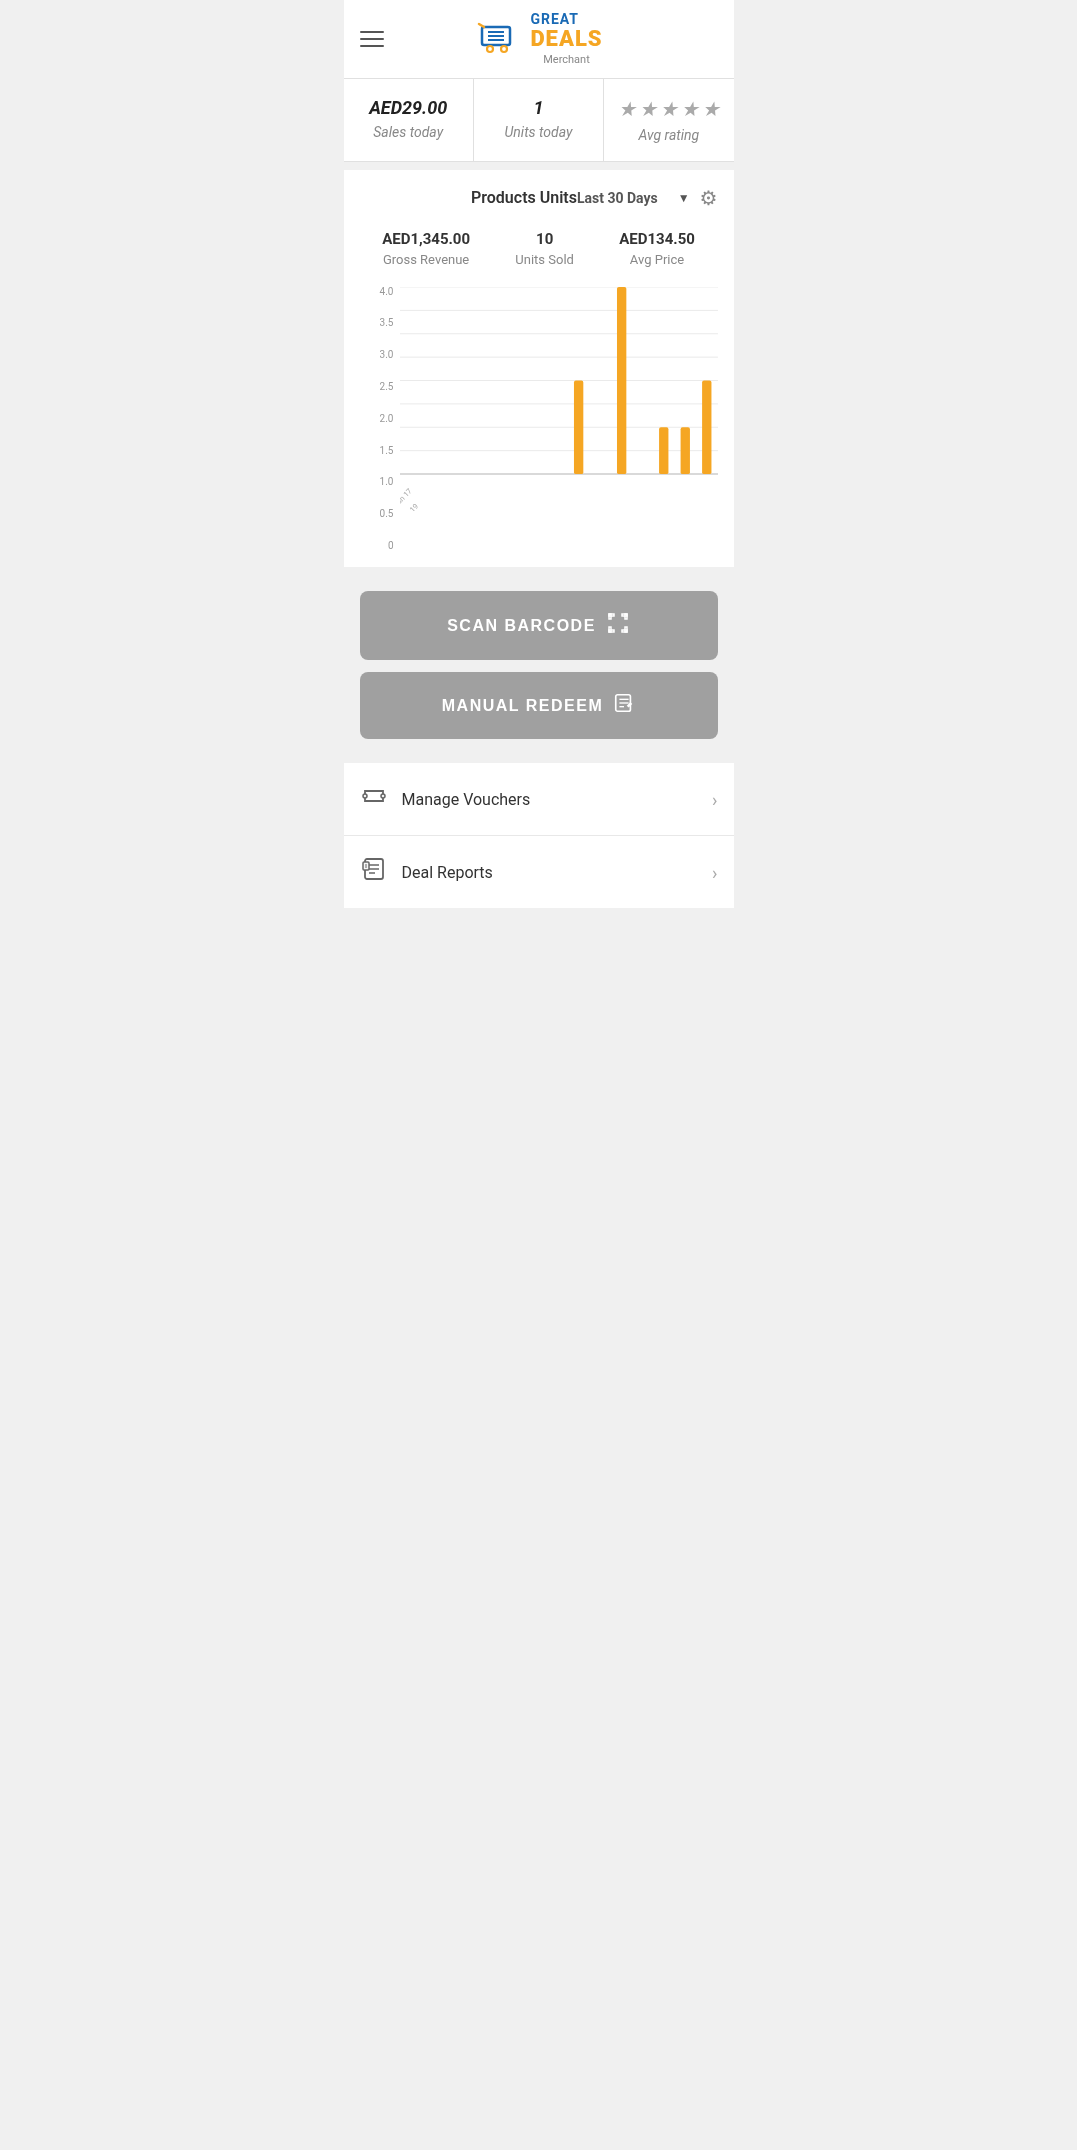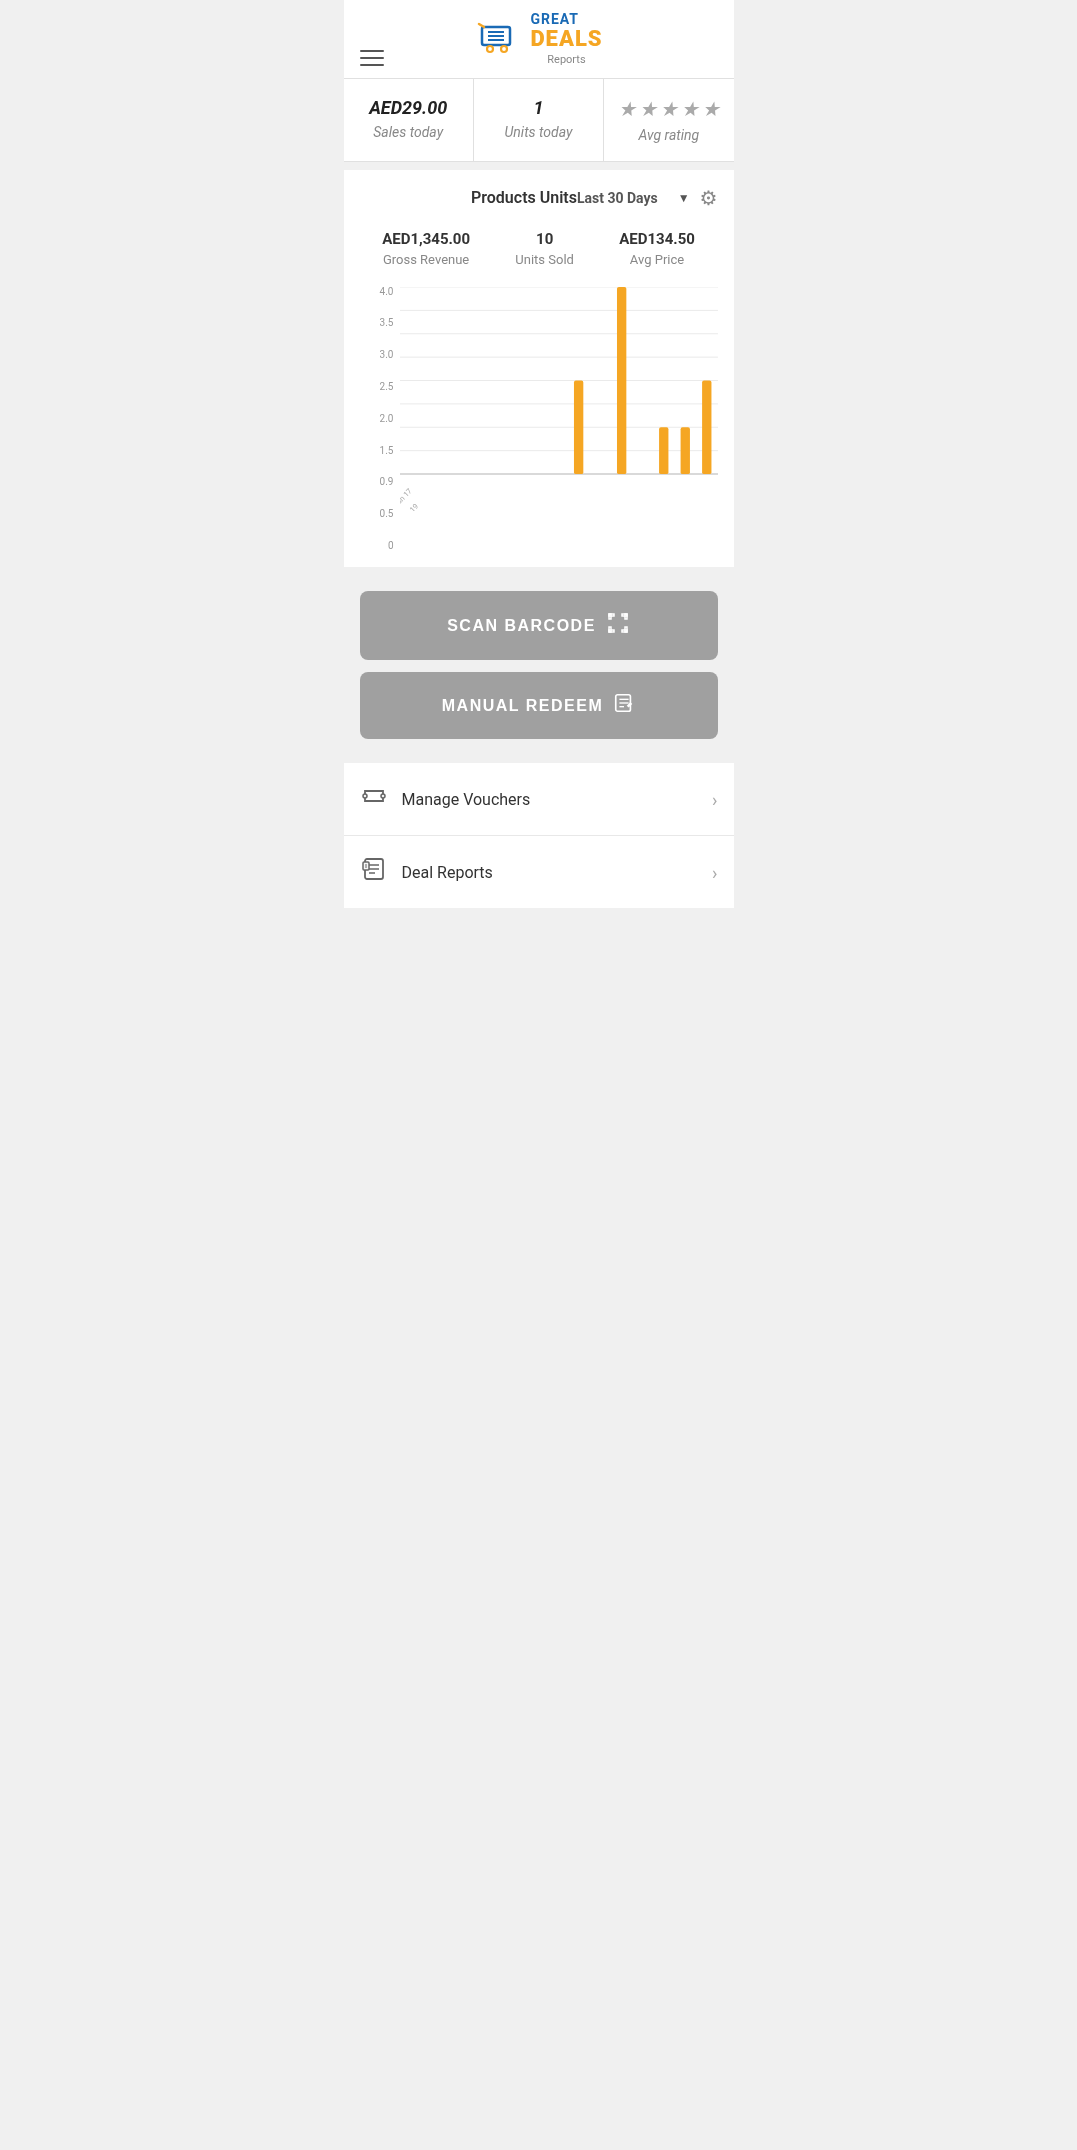--- a/index.html
+++ b/index.html
@@ -9,21 +9,21 @@
       background: #f0f0f0;
       width: 390px;
       margin: 0 auto;
       color: #333;
     }
 
     
     .header {
       background: #fff;
       display: flex;
-      align-items: flex-end;
+      align-items: center;
       justify-content: center;
       padding: 12px 16px;
       position: relative;
       border-bottom: 1px solid #e0e0e0;
     }
     .hamburger {
       position: absolute;
       left: 16px;
       display: flex;
       flex-direction: column;
@@ -264,21 +264,21 @@
       <line x1="14" y1="21" x2="30" y2="21" stroke="#1a6ab5" stroke-width="2"></line>
 
       <path d="M5 5 L10 8" stroke="#f5a623" stroke-width="2.5" stroke-linecap="round"></path>
 
       <circle cx="16" cy="30" r="3" fill="none" stroke="#f5a623" stroke-width="2.2"></circle>
       <circle cx="30" cy="30" r="3" fill="none" stroke="#f5a623" stroke-width="2.2"></circle>
     </svg>
     <div class="logo-text">
       <span class="logo-great">GREAT</span>
       <span class="logo-deals">DEALS</span>
-      <span class="logo-merchant">Reports</span>
+      <span class="logo-merchant">Merchant</span>
     </div>
   </div>
 </div>
 
 <div class="stats-bar">
   <div class="stat-item">
     <div class="stat-value">AED29.00</div>
     <div class="stat-label">Sales today</div>
   </div>
   <div class="stat-item">
@@ -326,21 +326,21 @@
 
   <div class="chart-container">
 
     <div class="y-axis">
       <span class="y-label">4.0</span>
       <span class="y-label">3.5</span>
       <span class="y-label">3.0</span>
       <span class="y-label">2.5</span>
       <span class="y-label">2.0</span>
       <span class="y-label">1.5</span>
-      <span class="y-label">0.9</span>
+      <span class="y-label">1.0</span>
       <span class="y-label">0.5</span>
       <span class="y-label">0</span>
     </div>
 
     <svg viewBox="0 0 340 240" width="100%" style="display:block;">
 
       <line x1="0" y1="0" x2="340" y2="0" stroke="#e8e8e8" stroke-width="1"></line>
       <line x1="0" y1="25" x2="340" y2="25" stroke="#e8e8e8" stroke-width="1"></line>
       <line x1="0" y1="50" x2="340" y2="50" stroke="#e8e8e8" stroke-width="1"></line>
       <line x1="0" y1="75" x2="340" y2="75" stroke="#e8e8e8" stroke-width="1"></line>

